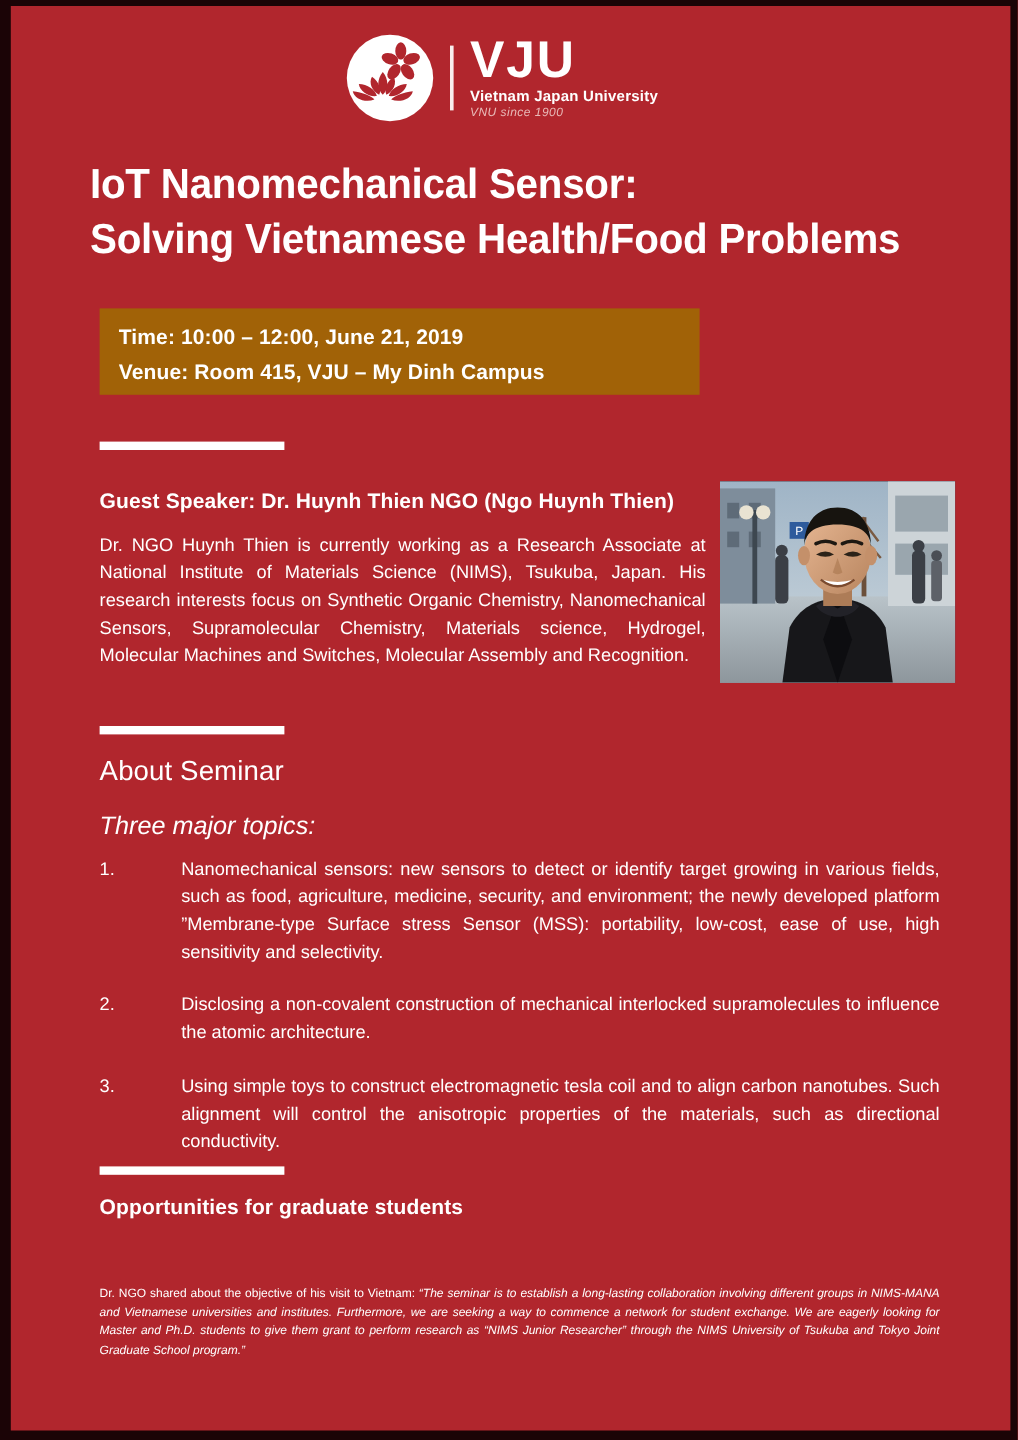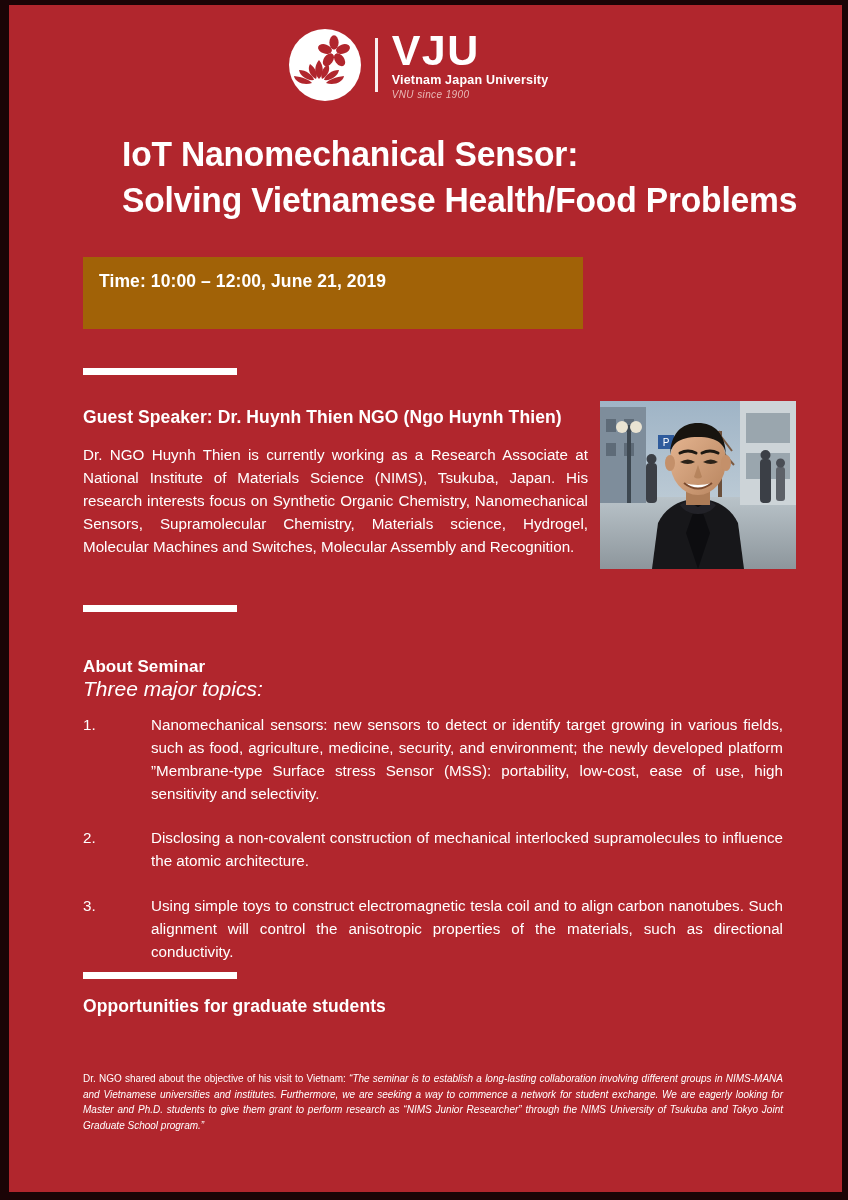--- a/index.html
+++ b/index.html
@@ -83,21 +83,20 @@
     letter-spacing: .4px;
     margin-top: 3px;
   }
 
   
   .title-block {
     position: absolute;
     left: 66px;
     right: 40px;
     top: 126px;
-    margin-left: 47px;
   }
   .title-line {
     font-family: "Liberation Sans Narrow", "Liberation Sans", sans-serif;
     font-weight: bold;
     font-size: 35px;
     line-height: 1.32;
     letter-spacing: -.2px;
     color: #ffffff;
     white-space: nowrap;
     transform: scaleX(0.96);
@@ -163,23 +162,23 @@
     height: 168px;
     overflow: hidden;
     background: #4b5a6a;
   }
   .photo svg { display: block; }
 
   
   .about-heading {
     position: absolute;
     left: 74px;
-    top: 652px;
-    font-size: 17px;
-    font-weight: bold;
+    top: 624px;
+    font-size: 23px;
+    font-weight: normal;
     letter-spacing: .1px;
   }
   .topics-label {
     position: absolute;
     left: 74px;
     top: 672px;
     font-size: 21px;
     font-weight: normal;
     font-style: italic;
   }
@@ -267,20 +266,21 @@
     </div>
   </div>
 
   <div class="title-block">
     <div class="title-line">IoT Nanomechanical Sensor:</div>
     <div class="title-line">Solving Vietnamese Health/Food Problems</div>
   </div>
 
   <div class="info-box">
     <div class="info-line">Time: 10:00 – 12:00, June 21, 2019</div>
+    <div class="info-line">Venue: Room 415, VJU – My Dinh Campus</div>
   </div>
 
   <div class="rule" style="top:363px;"></div>
   <div class="speaker-heading">Guest Speaker: Dr. Huynh Thien NGO (Ngo Huynh Thien)</div>
   <div class="speaker-bio">Dr. NGO Huynh Thien is currently working as a Research Associate at National Institute of Materials Science (NIMS), Tsukuba, Japan. His research interests focus on Synthetic Organic Chemistry, Nanomechanical Sensors, Supramolecular Chemistry, Materials science, Hydrogel, Molecular Machines and Switches, Molecular Assembly and Recognition.</div>
 
   <div class="photo">
     <svg width="196" height="168" viewBox="0 0 196 168" aria-hidden="true">
       <defs>
         <linearGradient id="sky" x1="0" y1="0" x2="0" y2="1">

